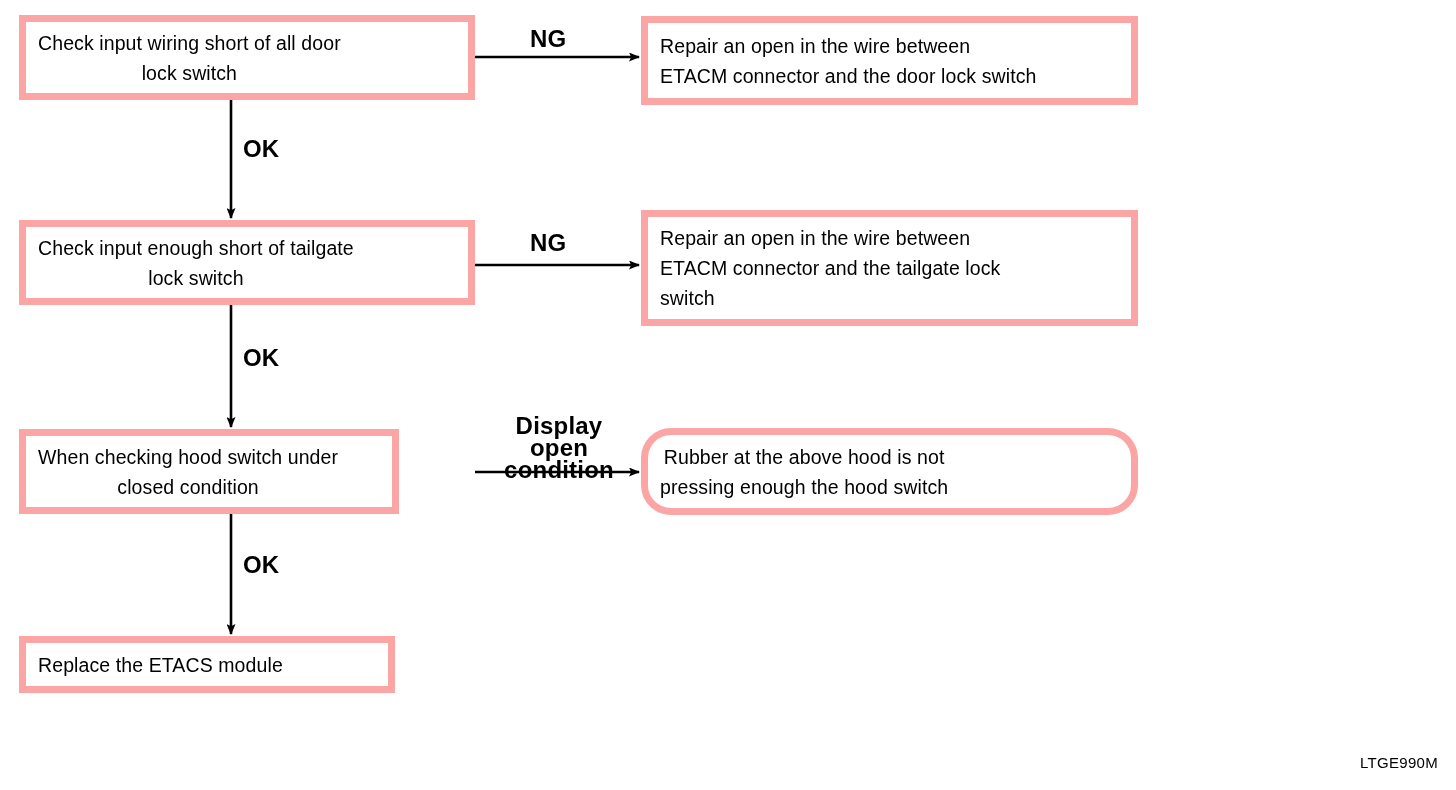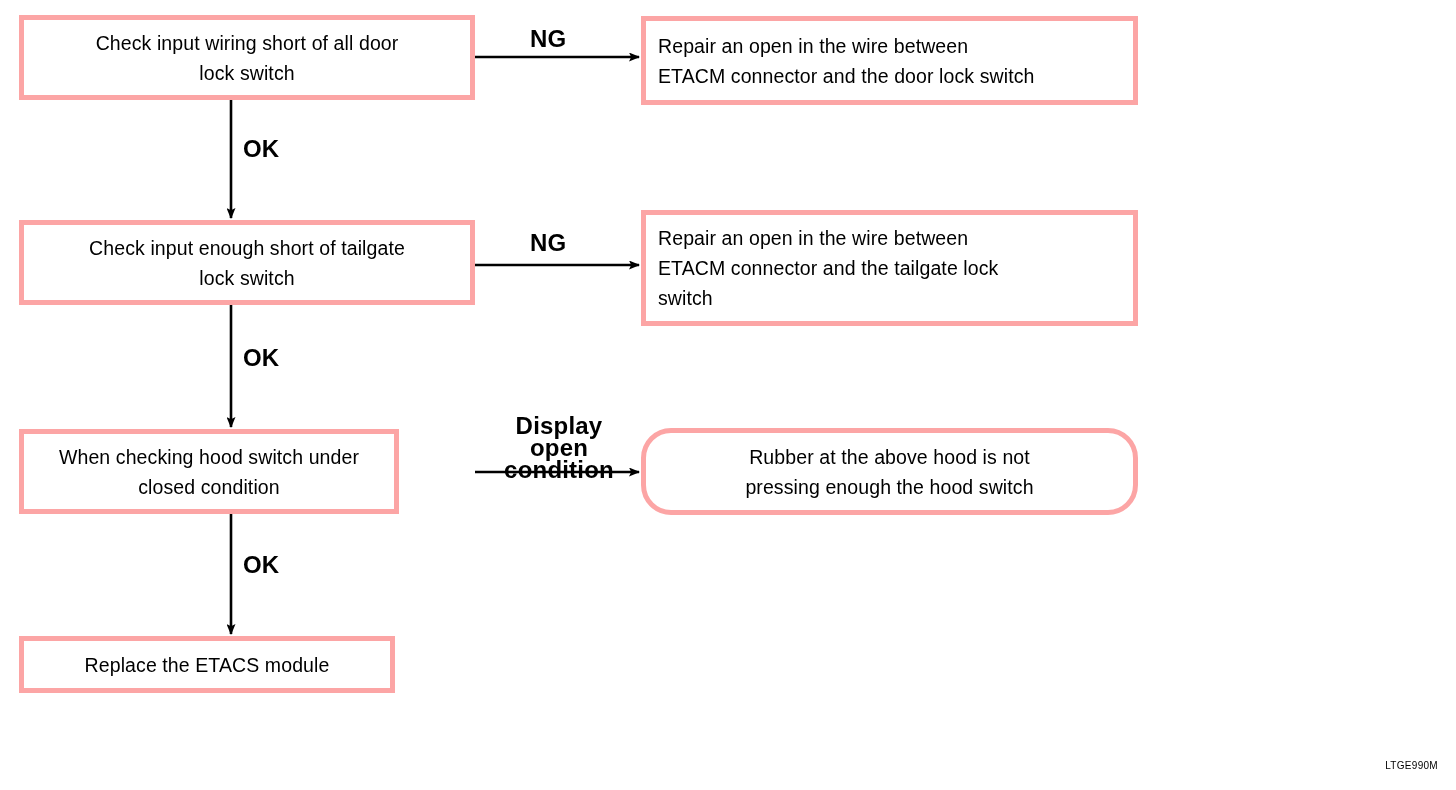--- a/index.html
+++ b/index.html
@@ -19,25 +19,25 @@
   #flowchart {
     position: absolute;
     left: 0;
     top: 0;
     width: 1456px;
     height: 790px;
   }
   .node {
     position: absolute;
     box-sizing: border-box;
-    border: 5px solid #fca5a5;
+    border: 7px solid #fca5a5;
     background: #ffffff;
     display: flex;
     align-items: center;
-    justify-content: center;
+    justify-content: flex-start;
     padding: 16px 12px;
   }
   .node .node-text {
     font-size: 19.5px;
     line-height: 30px;
     letter-spacing: 0.1px;
     white-space: pre-line;
     font-weight: 400;
   }
   .node.center .node-text { text-align: center; }
@@ -69,21 +69,21 @@
   #label-ng-2      { left: 530px; top: 232px; }
   #label-ok-1      { left: 243px; top: 138px; }
   #label-ok-2      { left: 243px; top: 347px; }
   #label-ok-3      { left: 243px; top: 554px; }
   #label-display   { left: 477px; top: 415px; width: 164px; }
 
   #figure-code {
     position: absolute;
     right: 18px;
     bottom: 19px;
-    font-size: 10px;
+    font-size: 15px;
     letter-spacing: 0.3px;
     font-weight: 400;
   }
 </style>
 </head>
 <body>
 
 <svg id="flowchart" viewBox="0 0 1456 790" width="1456" height="790" xmlns="http://www.w3.org/2000/svg">
   <defs>
     <marker id="arrowhead" markerWidth="11" markerHeight="9" refX="10" refY="4.5" orient="auto" markerUnits="userSpaceOnUse">

